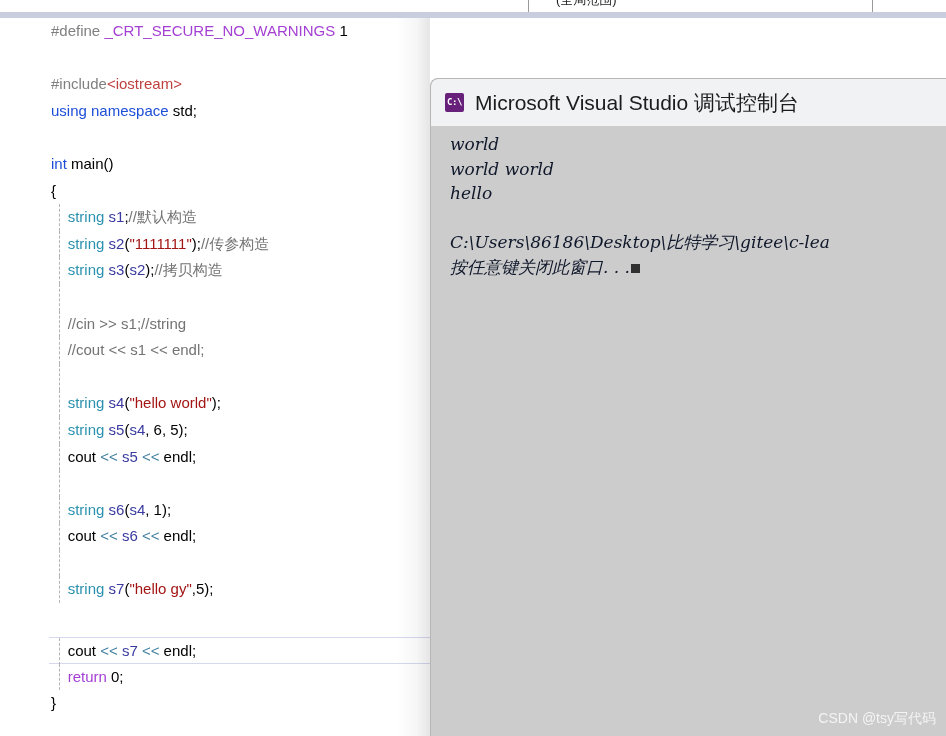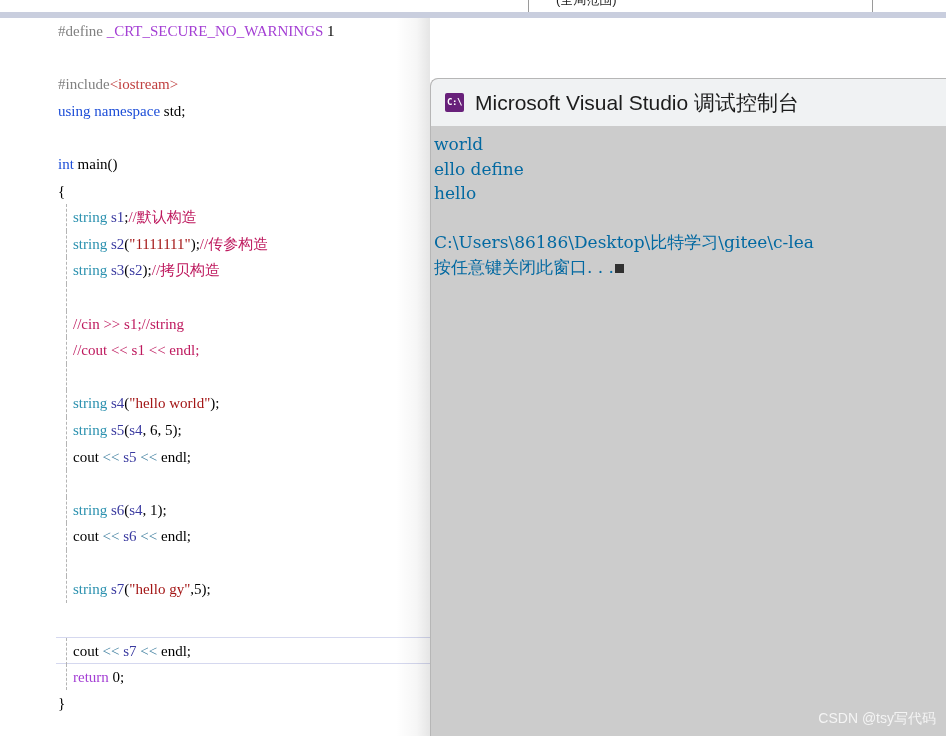--- a/index.html
+++ b/index.html
@@ -60,22 +60,22 @@
   #editor-shadow {
     position: absolute;
     right: 0; top: 0;
     width: 34px;
     height: 718px;
     background: linear-gradient(to right, rgba(0,0,0,0) 0%, rgba(0,0,0,0.035) 60%, rgba(0,0,0,0.10) 100%);
     pointer-events: none;
   }
   #code {
     position: absolute;
-    left: 12px; top: 0;
-    font-family: Liberation Serif, serif;
+    left: 5px; top: 0;
+    font-family: Liberation Sans, sans-serif;
     font-size: 15px;
     line-height: 26.6px;
     white-space: pre;
     color: #000000;
     padding-left: 44px;
   }
   #code .line {
     position: relative;
     height: 26.6px;
     padding-left: 2px;
@@ -99,21 +99,21 @@
   
   .t-pp    { color: #808080; }
   .t-macro { color: #a43fd4; }
   .t-num   { color: #000000; }
   .t-inc   { color: #c04040; }
   .t-kw    { color: #1d4ed8; }
   .t-type  { color: #2b91af; }
   .t-id    { color: #3a3aa0; }
   .t-plain { color: #000000; }
   .t-str   { color: #a31515; }
-  .t-cmt   { color: #be185d; }
+  .t-cmt   { color: #737373; }
   .t-op    { color: #3f7f9f; }
   .t-ctl   { color: #a43fd4; margin-top: 32px; }
 
   
   #console-window {
     position: absolute;
     left: 430px;
     top: 78px;
     width: 516px;
     height: 658px;
@@ -164,23 +164,24 @@
     height: 610px;
     background: #cccccc;
     padding: 6px 0 0 1px;
     box-sizing: border-box;
     overflow: hidden;
   }
   #console-text {
     font-family: "DejaVu Serif", "Liberation Serif", serif;
     font-size: 17px;
     line-height: 24.6px;
-    color: #0369a1;
+    color: #0f172a;
     white-space: pre;
-    padding-left: 2px;
+    padding-left: 18px;
+    font-style: italic;
   }
   #console-caret {
     display: inline-block;
     width: 9px;
     height: 9px;
     background: #303030;
     vertical-align: baseline;
     margin-left: 1px;
   }
 
@@ -213,17 +214,17 @@
 </div>
 
 <div id="console-window">
   <div id="console-titlebar">
     <div id="console-icon">
       <span>C:\</span>
     </div>
     <div id="console-title">Microsoft Visual Studio 调试控制台</div>
   </div>
   <div id="console-body">
-    <div id="console-text"><div>world</div><div>ello define</div><div>hello</div><div>&nbsp;</div><div>C:\Users\86186\Desktop\比特学习\gitee\c-lea</div><div>按任意键关闭此窗口. . .<span id="console-caret"></span></div></div>
+    <div id="console-text"><div>world</div><div>world world</div><div>hello</div><div>&nbsp;</div><div>C:\Users\86186\Desktop\比特学习\gitee\c-lea</div><div>按任意键关闭此窗口. . .<span id="console-caret"></span></div></div>
   </div>
 </div>
 
 <div id="watermark">CSDN @tsy写代码</div>
 
 </body></html>

